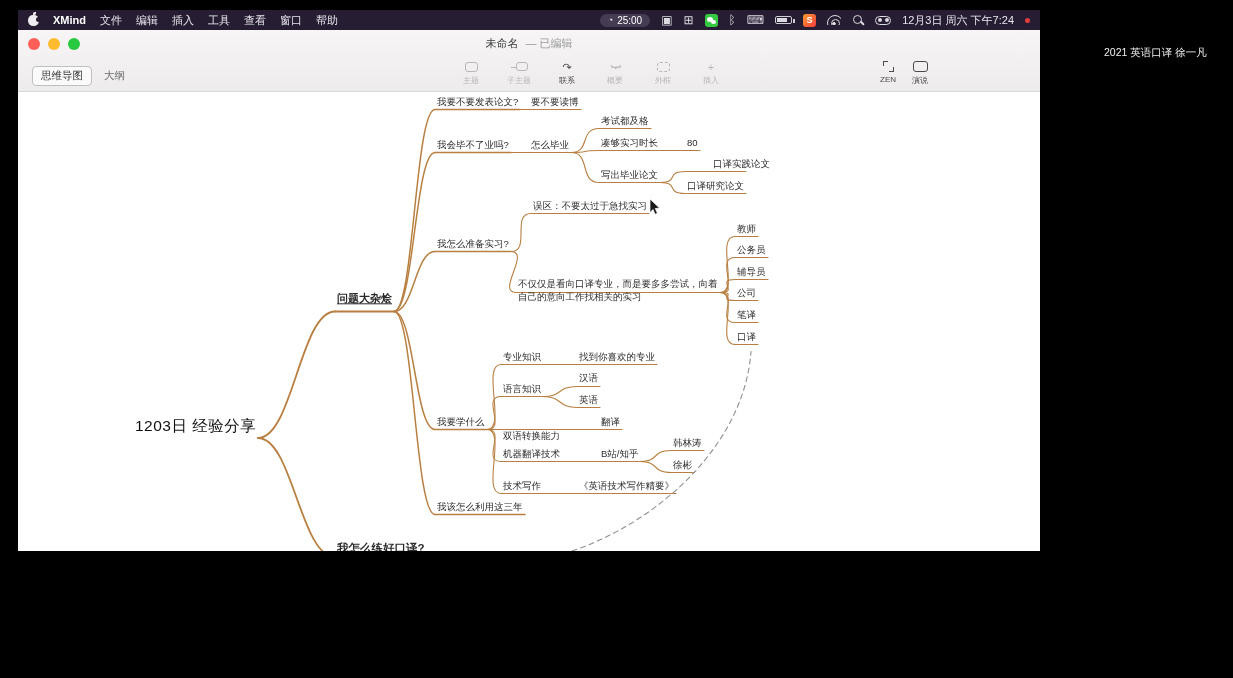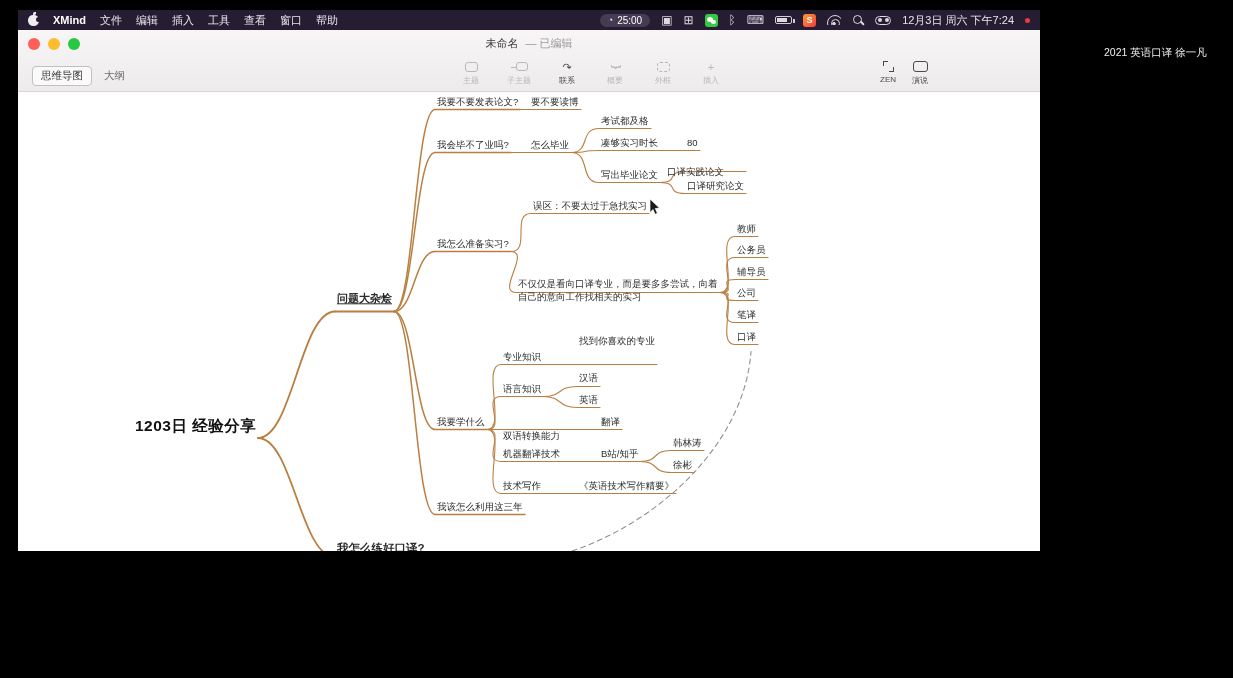--- a/index.html
+++ b/index.html
@@ -82,21 +82,21 @@
   .tbi-zen::after { content:""; position:absolute; right:0; bottom:0; width:4px; height:4px;
     border-right:1.6px solid currentColor; border-bottom:1.6px solid currentColor; }
   .tbi-present { width:15px; height:11px; border:1.2px solid currentColor; border-radius:3px;
     display:flex; align-items:center; justify-content:center; font-size:6.5px; }
   .right-tools { position:absolute; right:104px; top:30px; display:flex; }
 
   .canvas { position:absolute; left:0; top:62px; width:1022px; height:486px; background:#fff; overflow:hidden; }
   #edges { position:absolute; left:0; top:0; }
   .node { position:absolute; transform:translateY(-50%); font-size:9.5px; color:#2b2b2b;
     white-space:pre; line-height:1.4; }
-  .node.root { font-size:15.5px; font-weight:700; color:#101010; letter-spacing:0.5px; }
+  .node.root { font-size:15.5px; font-weight:400; color:#101010; letter-spacing:0.5px; }
   .node.l1 { font-size:11px; font-weight:600; }
   .node.l1b { font-size:11.5px; font-weight:700; }
   .hscroll { position:absolute; left:372px; top:474px; width:640px; height:5px; background:#c9c9c9; border-radius:3px; }
 
   .statusbar { position:absolute; left:0; right:0; bottom:0; height:17px; background:#f7f6f6;
     border-top:1px solid #e2e0e1; display:flex; justify-content:center; align-items:center;
     padding-right:10px; font-size:10px; color:#555; }
 
   
   .wallpaper-strip { position:absolute; left:18px; top:595px; width:1022px; height:61px;
@@ -372,35 +372,35 @@
           <div class="node l1" style="left: 319px; top: 207px; text-decoration: underline;">问题大杂烩</div>
           <div class="node l1b" style="left: 319px; top: 456px;">我怎么练好口译?</div>
           <div class="node" style="left: 419px; top: 10px;">我要不要发表论文?</div>
           <div class="node" style="left: 513px; top: 10px;">要不要读博</div>
           <div class="node" style="left: 419px; top: 53px;">我会毕不了业吗?</div>
           <div class="node" style="left: 513px; top: 53px;">怎么毕业</div>
           <div class="node" style="left: 583px; top: 29px;">考试都及格</div>
           <div class="node" style="left: 583px; top: 51px;">凑够实习时长</div>
           <div class="node" style="left: 669px; top: 51px;">80</div>
           <div class="node" style="left: 583px; top: 83px;">写出毕业论文</div>
-          <div class="node" style="left: 649px; top: 72px; margin-top: 8px;">口译实践论文</div>
+          <div class="node" style="left: 695px; top: 72px;">口译实践论文</div>
           <div class="node" style="left: 669px; top: 94px;">口译研究论文</div>
           <div class="node" style="left: 419px; top: 152px;">我怎么准备实习?</div>
           <div class="node" style="left: 515px; top: 114px;">误区：不要太过于急找实习</div>
           <div class="node" style="left: 500px; top: 186px; margin-top: 12px;">不仅仅是看向口译专业，而是要多多尝试，向着
 自己的意向工作找相关的实习</div>
           <div class="node" style="left: 719px; top: 137px;">教师</div>
           <div class="node" style="left: 719px; top: 158px;">公务员</div>
           <div class="node" style="left: 719px; top: 180px;">辅导员</div>
           <div class="node" style="left: 719px; top: 201px;">公司</div>
           <div class="node" style="left: 719px; top: 223px;">笔译</div>
           <div class="node" style="left: 719px; top: 245px;">口译</div>
           <div class="node" style="left: 419px; top: 330px;">我要学什么</div>
           <div class="node" style="left: 485px; top: 265px;">专业知识</div>
-          <div class="node" style="left: 561px; top: 249px;">找到你喜欢的专业</div>
+          <div class="node" style="left: 561px; top: 265px;">找到你喜欢的专业</div>
           <div class="node" style="left: 485px; top: 297px;">语言知识</div>
           <div class="node" style="left: 561px; top: 287px; font-family: Liberation Serif, serif;">汉语</div>
           <div class="node" style="left: 561px; top: 308px;">英语</div>
           <div class="node" style="left: 485px; top: 344px;">双语转换能力</div>
           <div class="node" style="left: 583px; top: 330px;">翻译</div>
           <div class="node" style="left: 485px; top: 362px;">机器翻译技术</div>
           <div class="node" style="left: 583px; top: 362px;">B站/知乎</div>
           <div class="node" style="left: 655px; top: 351px;">韩林涛</div>
           <div class="node" style="left: 655px; top: 373px;">徐彬</div>
           <div class="node" style="left: 485px; top: 394px;">技术写作</div>

